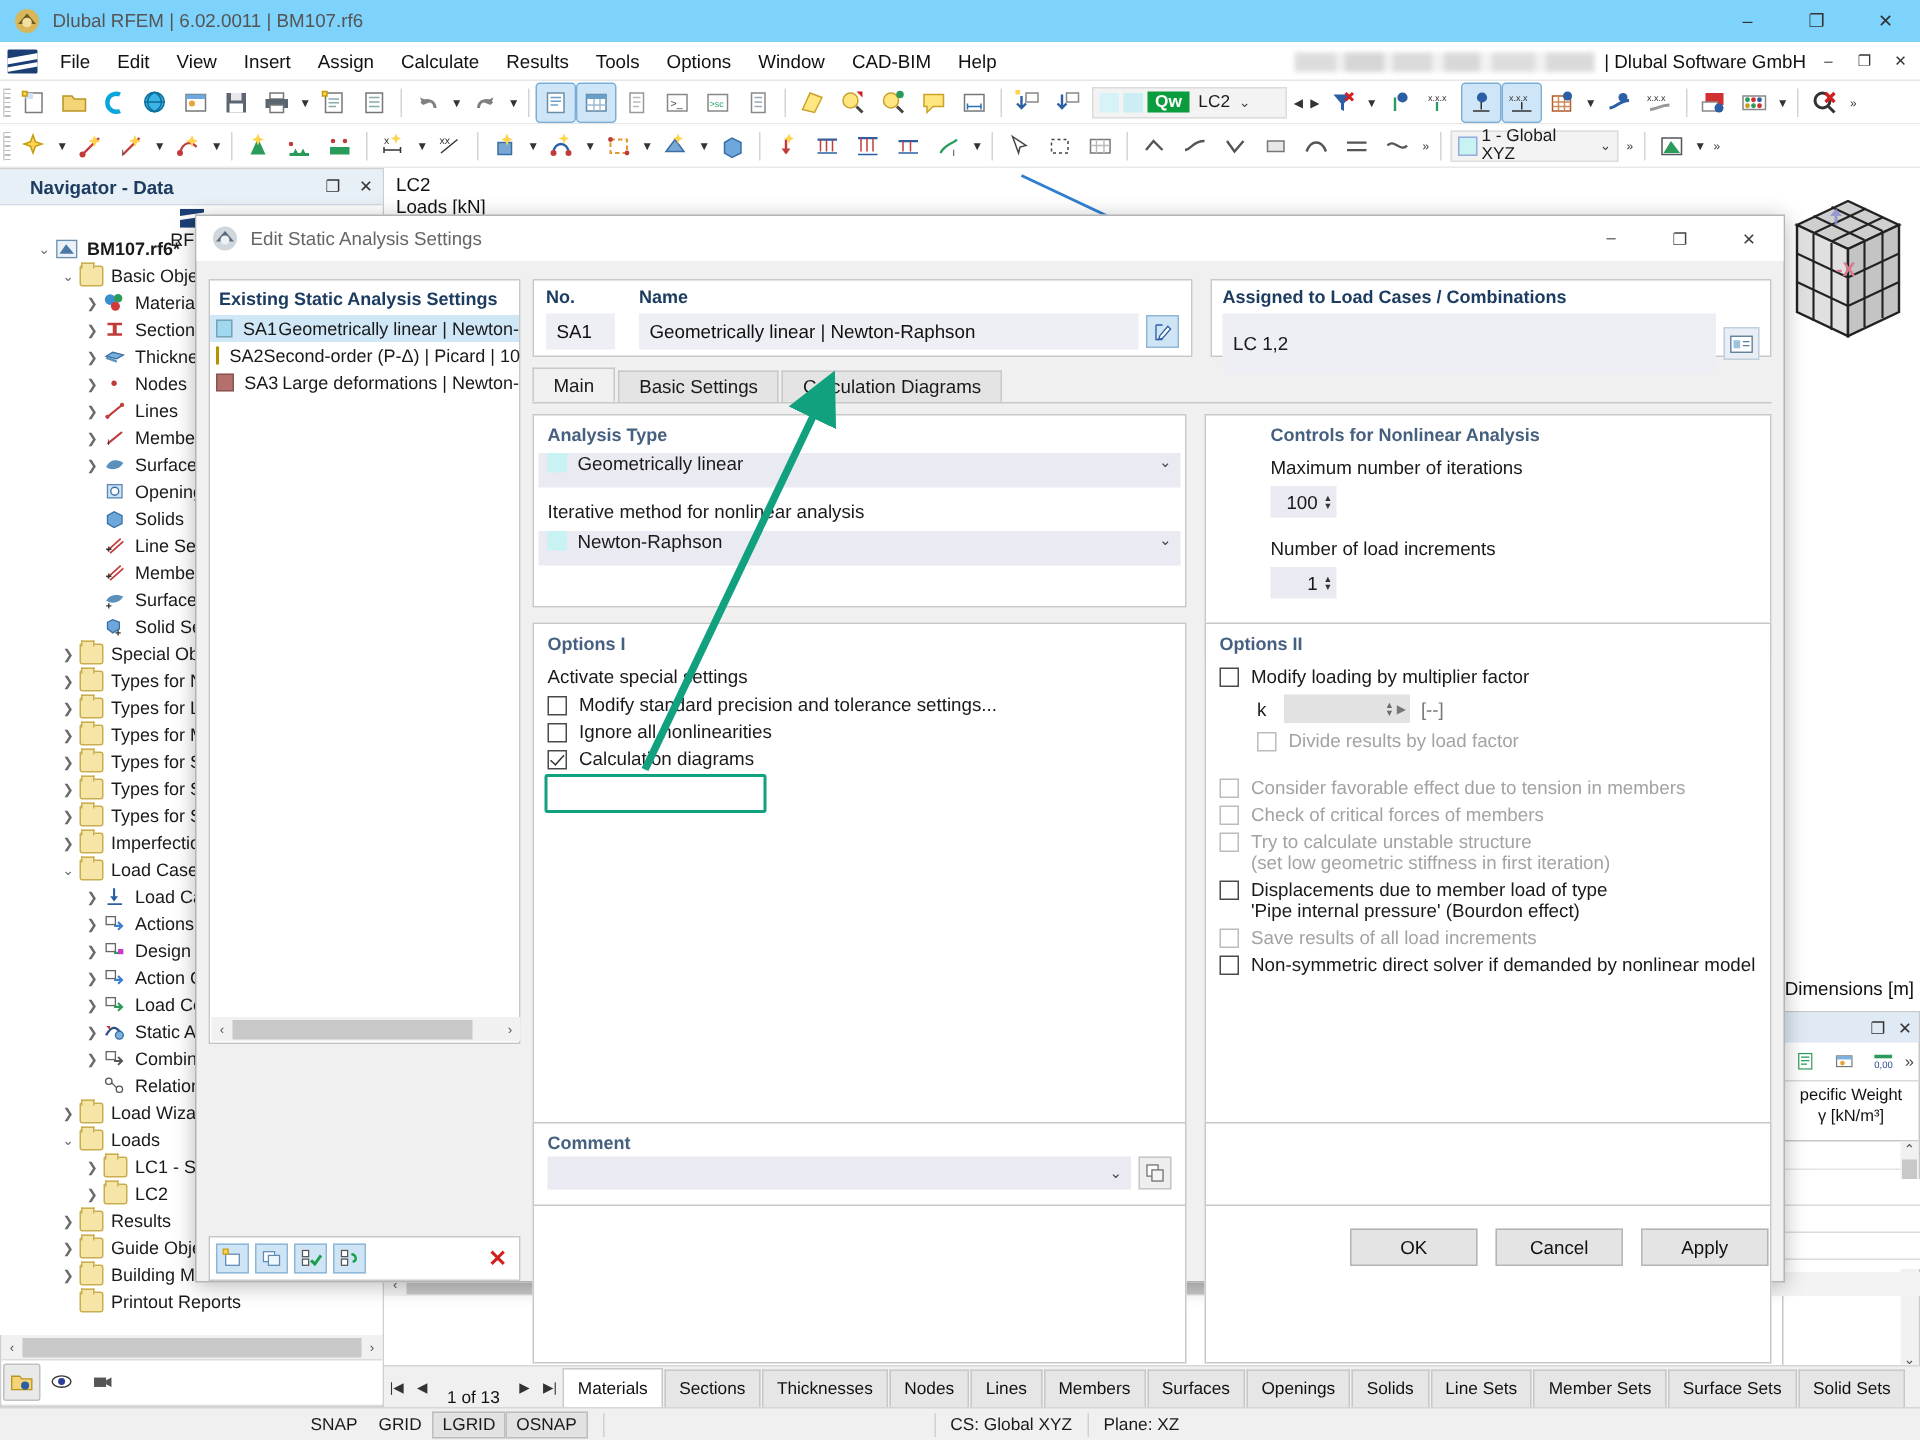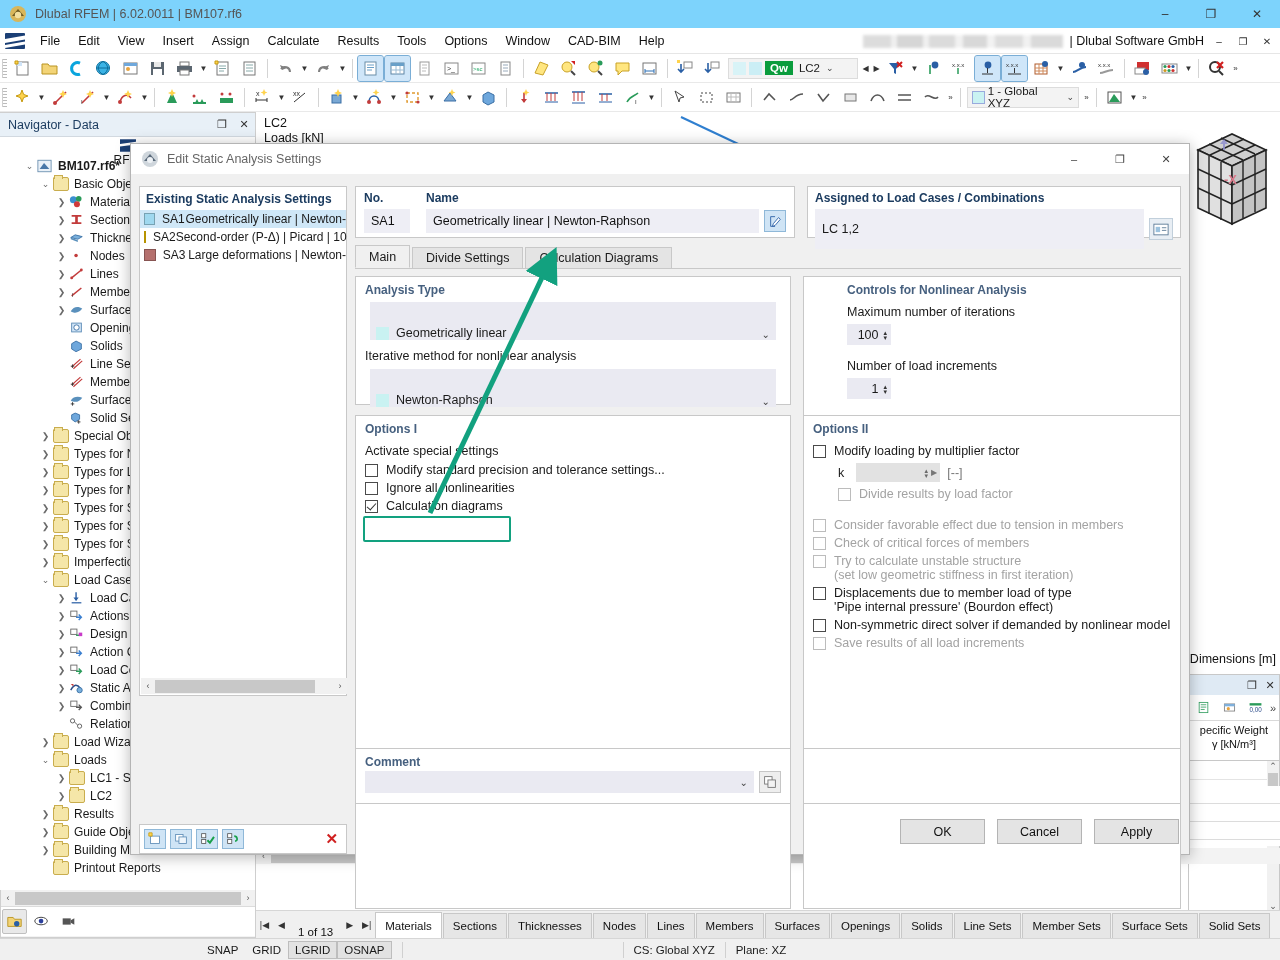--- a/index.html
+++ b/index.html
@@ -55,21 +55,21 @@
   .combo{ height:21px; display:flex; align-items:center; background:#f3f3f3; border:1px solid #dcdcdc;
           padding:0 4px; margin:0 2px; font-size:11.5px; }
   .sw{ width:13px;height:13px;margin-right:3px;display:inline-block;}
   .chev{ font-size:9px;color:#444;margin-left:6px;}
 
   
   .nav{ position:absolute; left:0; top:112px; width:256px; height:778px; background:#fff;
         border:1px solid #cfcfcf; border-left:none; }
   .nav-head{ height:24px; background:#e8f0f7; display:flex;align-items:center;
              border-bottom:1px solid #d2d9e0; }
-  .nav-head .t{ font-weight:normal; font-size:12.5px; color:#1c3c60; margin-left:8px; flex:1; }
+  .nav-head .t{ font-weight:bold; font-size:12.5px; color:#1c3c60; margin-left:20px; flex:1; }
   .nav-head .b{ width:22px;height:22px;display:flex;align-items:center;justify-content:center;
                 color:#333;font-size:11px; }
   .tree{ position:relative; height:754px; overflow:hidden; padding-top:2px; background:#fff;}
   .row{ height:18px; display:flex; align-items:center; font-size:12px; white-space:nowrap; }
   .tw{ width:15px; text-align:center; color:#6a6a6a; font-size:9px; display:inline-block;}
   .ic{ width:16px;height:14px;margin-right:5px;display:inline-block;position:relative;flex:0 0 auto;}
   .folder{ background:#f5e6a8; border:1px solid #c9ad4e; border-radius:1px 2px 2px 2px; }
   .folder:after{content:"";position:absolute;left:0;top:-3px;width:7px;height:3px;background:#f5e6a8;border:1px solid #c9ad4e;border-bottom:none;}
   .bold{ font-weight:bold; }
 
@@ -154,21 +154,21 @@
 
   .tabs{ position:absolute; left:224px; top:72px; width:826px; height:23px; display:flex; align-items:flex-end;
          border-bottom:1px solid #c8c8c8; }
   .tab{ height:21px; padding:0 13px; display:flex;align-items:center; font-size:12.5px;
         background:#e4e4e4; border:1px solid #c8c8c8; border-bottom:none; margin-right:2px;}
   .tab.sel{ background:#f0f0f0; height:23px; border-bottom:1px solid #f0f0f0; }
 
   .grp{ position:absolute; background:#fff; border:1px solid #c8c8c8; }
   .grp-t{ font-weight:bold; font-size:12px; color:#46607f; padding:6px 9px 2px 9px; }
   .sublabel{ font-size:12.5px; padding:6px 9px 3px 9px; }
-  .dd{ margin:3px 14px; height:38px; background:#eaeaf2; display:flex; align-items:flex-end; padding:0 6px;
+  .dd{ margin:3px 3px; height:23px; background:#eaeaf2; display:flex; align-items:flex-start; padding:0 6px;
        font-size:12.5px; }
   .dd .sw2{ width:13px;height:13px;background:#c9f2f2;margin-right:7px;display:inline-block;}
   .dd .cv{ margin-left:auto; font-size:10px; color:#444; }
 
   .cb{ display:flex; align-items:flex-start; font-size:12.5px; padding:2px 9px; }
   .cbx{ width:13px;height:13px;border:1px solid #4a4a4a;background:#fff;margin-right:8px;
         flex:0 0 auto; position:relative; margin-top:1px;}
   .cbx.dis{ border-color:#bcbcbc; }
   .cbx.ck:after{ content:""; position:absolute; left:3px; top:0px; width:4px;height:8px;
                  border:solid #333; border-width:0 1.6px 1.6px 0; transform:rotate(42deg); }
@@ -1261,21 +1261,21 @@
                 <rect x="1" y="1" width="16" height="12" fill="#fff" stroke="#5a7a96"></rect>
                 <rect x="3" y="4" width="5" height="6" fill="#9cc2de"></rect>
                 <path d="M10 5h5M10 8h5" stroke="#5a7a96"></path>
               </svg>
           </span>
         </div>
       </div>
 
       <div class="tabs">
         <div class="tab sel">Main</div>
-        <div class="tab">Divide Settings</div>
+        <div class="tab">Basic Settings</div>
         <div class="tab">Calculation Diagrams</div>
       </div>
 
       <div class="grp" style="left:224px; top:102px; width:436px; height:129px;">
         <div class="grp-t">Analysis Type</div>
         <div class="dd">
           <span class="sw2"></span>
           <span>Geometrically linear</span>
           <span class="cv">⌄</span>
         </div>
@@ -1363,27 +1363,27 @@
             <span>(set low geometric stiffness in first iteration)</span>
           </span>
         </div>
         <div class="cb">
           <span class="cbx"></span>
           <span>
             <span>Displacements due to member load of type</span><br>
             <span>'Pipe internal pressure' (Bourdon effect)</span>
           </span>
         </div>
+        <div class="cb dis">
+          <span class="cbx dis"></span>
+          <span>Save results of all load increments</span>
+        </div>
         <div class="cb">
           <span class="cbx"></span>
           <span>Non-symmetric direct solver if demanded by nonlinear model</span>
-        </div>
-        <div class="cb dis">
-          <span class="cbx dis"></span>
-          <span>Save results of all load increments</span>
         </div>
       </div>
 
       <div class="grp" style="left:224px; top:574px; width:436px; height:56px;">
         <div class="grp-t">Comment</div>
         <div style="display:flex;align-items:center;gap:5px;padding:0 9px;">
           <div class="cinput" style="flex:1;margin:0;">
             <span></span>
             <span class="cv">⌄</span>
           </div>

